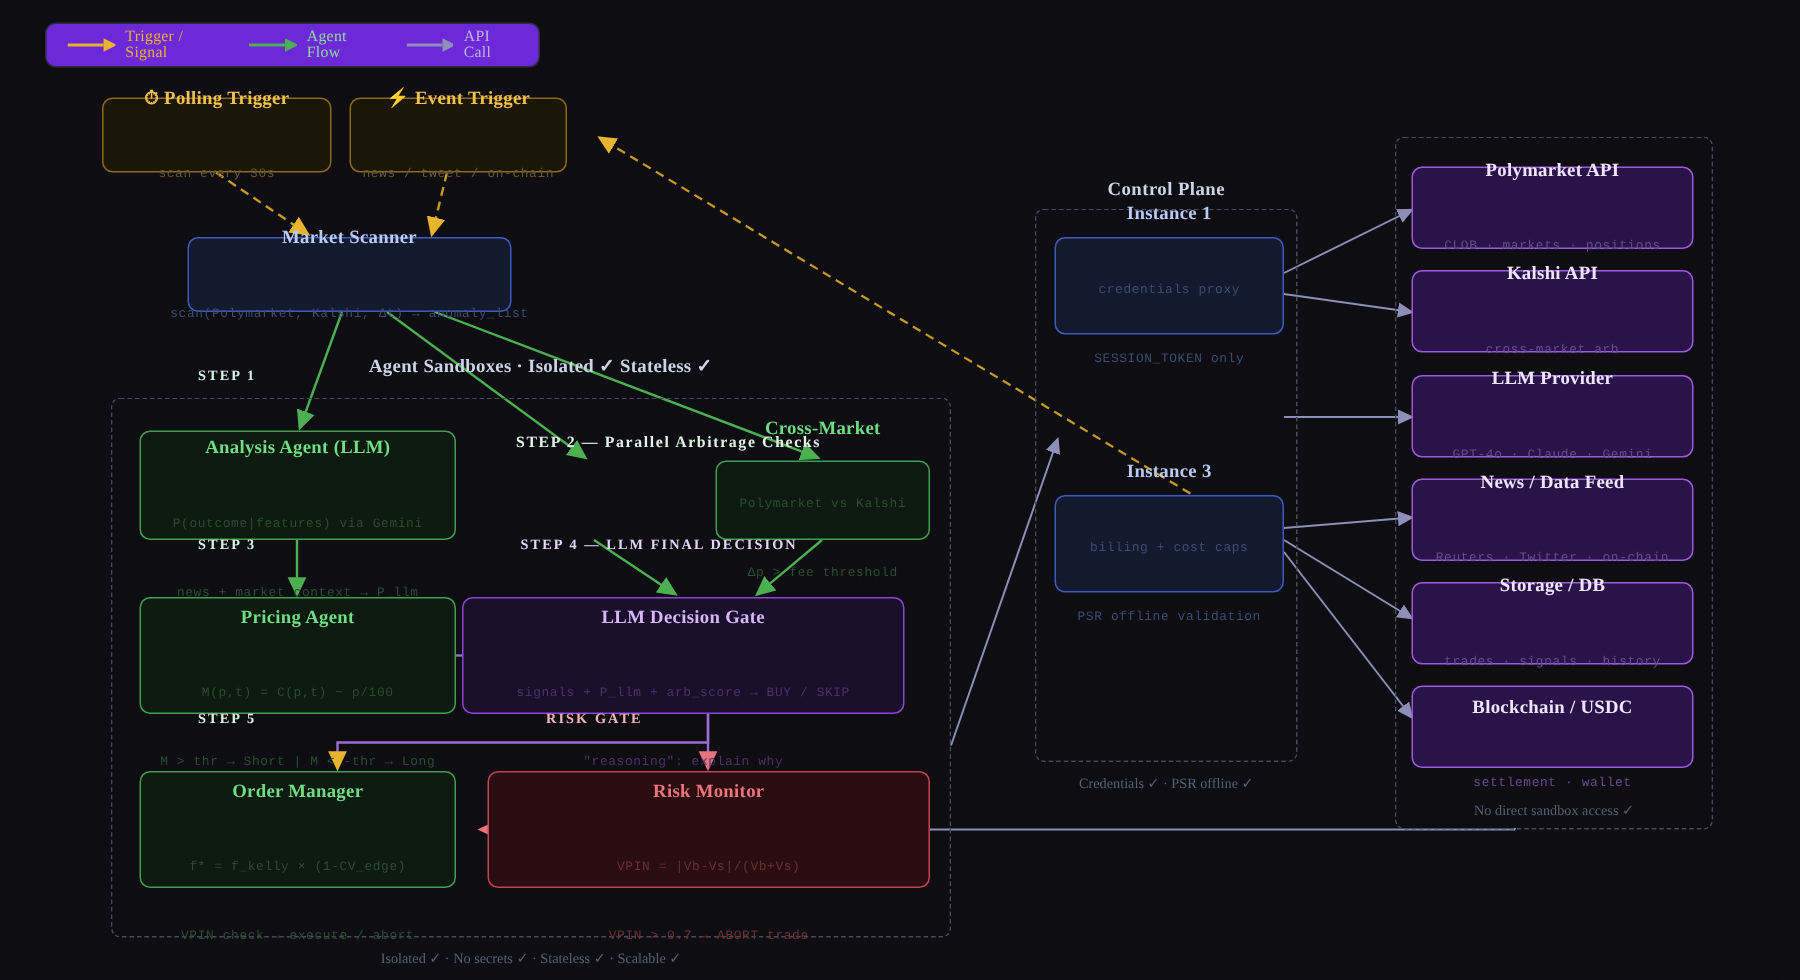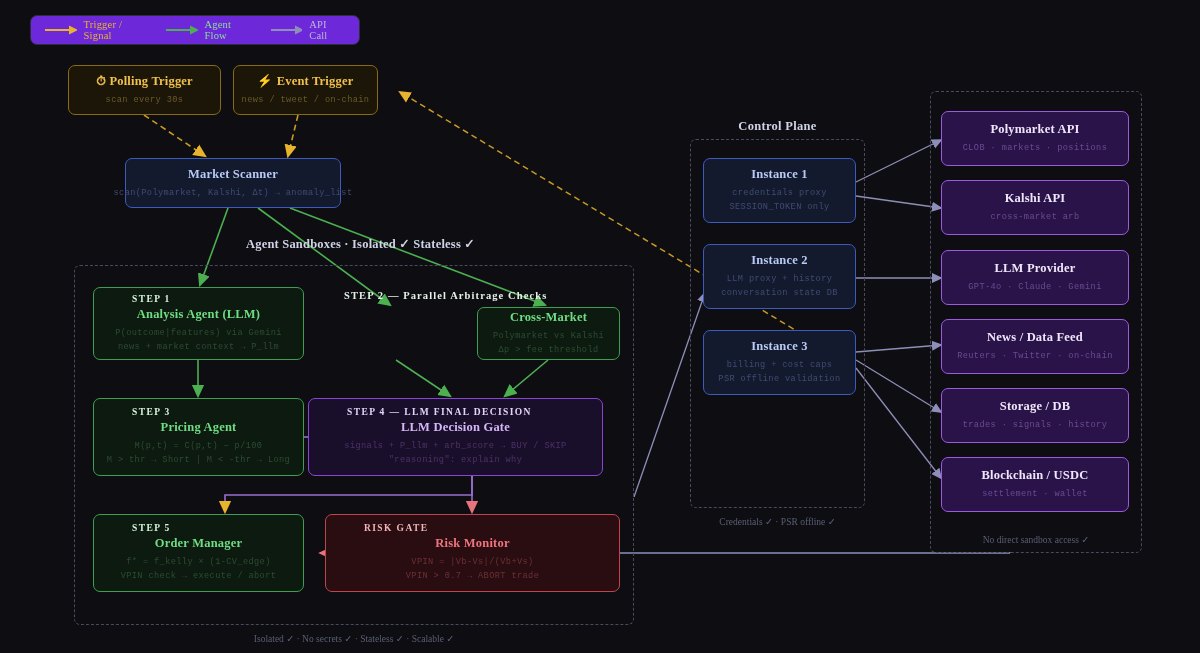--- a/index.html
+++ b/index.html
@@ -12,21 +12,21 @@
   .legend{position:absolute;left:30px;top:15px;width:330px;height:30px;
           background:#6d28d9;border:1px solid #2c2e3b;border-radius:7px;
           display:flex;align-items:center;gap:18px;padding:0 14px;box-sizing:border-box;}
   .lg{display:flex;align-items:center;gap:7px;}
   .lg span.t{font-size:10.5px;letter-spacing:.2px;}
   .ar{display:block;}
 
   
   .node{position:absolute;box-sizing:border-box;border-radius:7px;
         display:flex;flex-direction:column;align-items:center;justify-content:center;
-        text-align:center;padding:6px 8px;}
+        text-align:center;padding:6px 8px;gap:32px;}
   .node .kicker{font-size:9.5px;font-weight:bold;letter-spacing:1.4px;align-self:flex-start;
                 margin-left:22px;margin-bottom:3px;}
   .node .title{font-size:12.5px;font-weight:bold;letter-spacing:.2px;margin-bottom:4px;}
   .node .sub{font-family:"Liberation Mono",monospace;font-size:8.6px;line-height:14px;
              letter-spacing:.4px;white-space:nowrap;}
 
   
   .n-trig{background:#1c1608;border:1px solid #8a6a16;}
   .n-trig .title{color:#f2c14b;}
   .n-trig .sub{color:#6a5a2a;}
@@ -221,25 +221,20 @@
   <div class="frame-title" style="left:690px;top:119px;width:175px;">Control Plane</div>
   <div class="frame" style="left:690px;top:139px;width:175px;height:369px;"></div>
   <div class="frame-foot" style="left:690px;top:516px;width:175px;">Credentials ✓ · PSR offline ✓</div>
 
   <div class="node n-blue" style="left:703px;top:158px;width:153px;height:65px;">
     <div class="title">Instance 1</div>
     <div class="sub">credentials proxy</div>
     <div class="sub">SESSION_TOKEN only</div>
   </div>
 
-  <div class="node n-blue" style="left:703px;top:244px;width:153px;height:65px;">
-    <div class="title">Instance 2</div>
-    <div class="sub">LLM proxy + history</div>
-    <div class="sub">conversation state DB</div>
-  </div>
 
   <div class="node n-blue" style="left:703px;top:330px;width:153px;height:65px;">
     <div class="title">Instance 3</div>
     <div class="sub">billing + cost caps</div>
     <div class="sub">PSR offline validation</div>
   </div>
 
   <div class="frame" style="left:930px;top:91px;width:212px;height:462px;"></div>
   <div class="frame-foot" style="left:930px;top:534px;width:212px;">No direct sandbox access ✓</div>
 
@@ -261,18 +256,18 @@
   <div class="node n-ext" style="left:941px;top:319px;width:188px;height:55px;">
     <div class="title">News / Data Feed</div>
     <div class="sub">Reuters · Twitter · on-chain</div>
   </div>
 
   <div class="node n-ext" style="left:941px;top:388px;width:188px;height:55px;">
     <div class="title">Storage / DB</div>
     <div class="sub">trades · signals · history</div>
   </div>
 
-  <div class="node n-ext" style="left:941px;top:457px;width:188px;height:55px;">
+  <div class="node n-ext" style="left:941px;top:457px;width:188px;height:55px;justify-content:space-between;">
     <div class="title">Blockchain / USDC</div>
     <div class="sub">settlement · wallet</div>
   </div>
 
 </div>
 
 </body></html>

